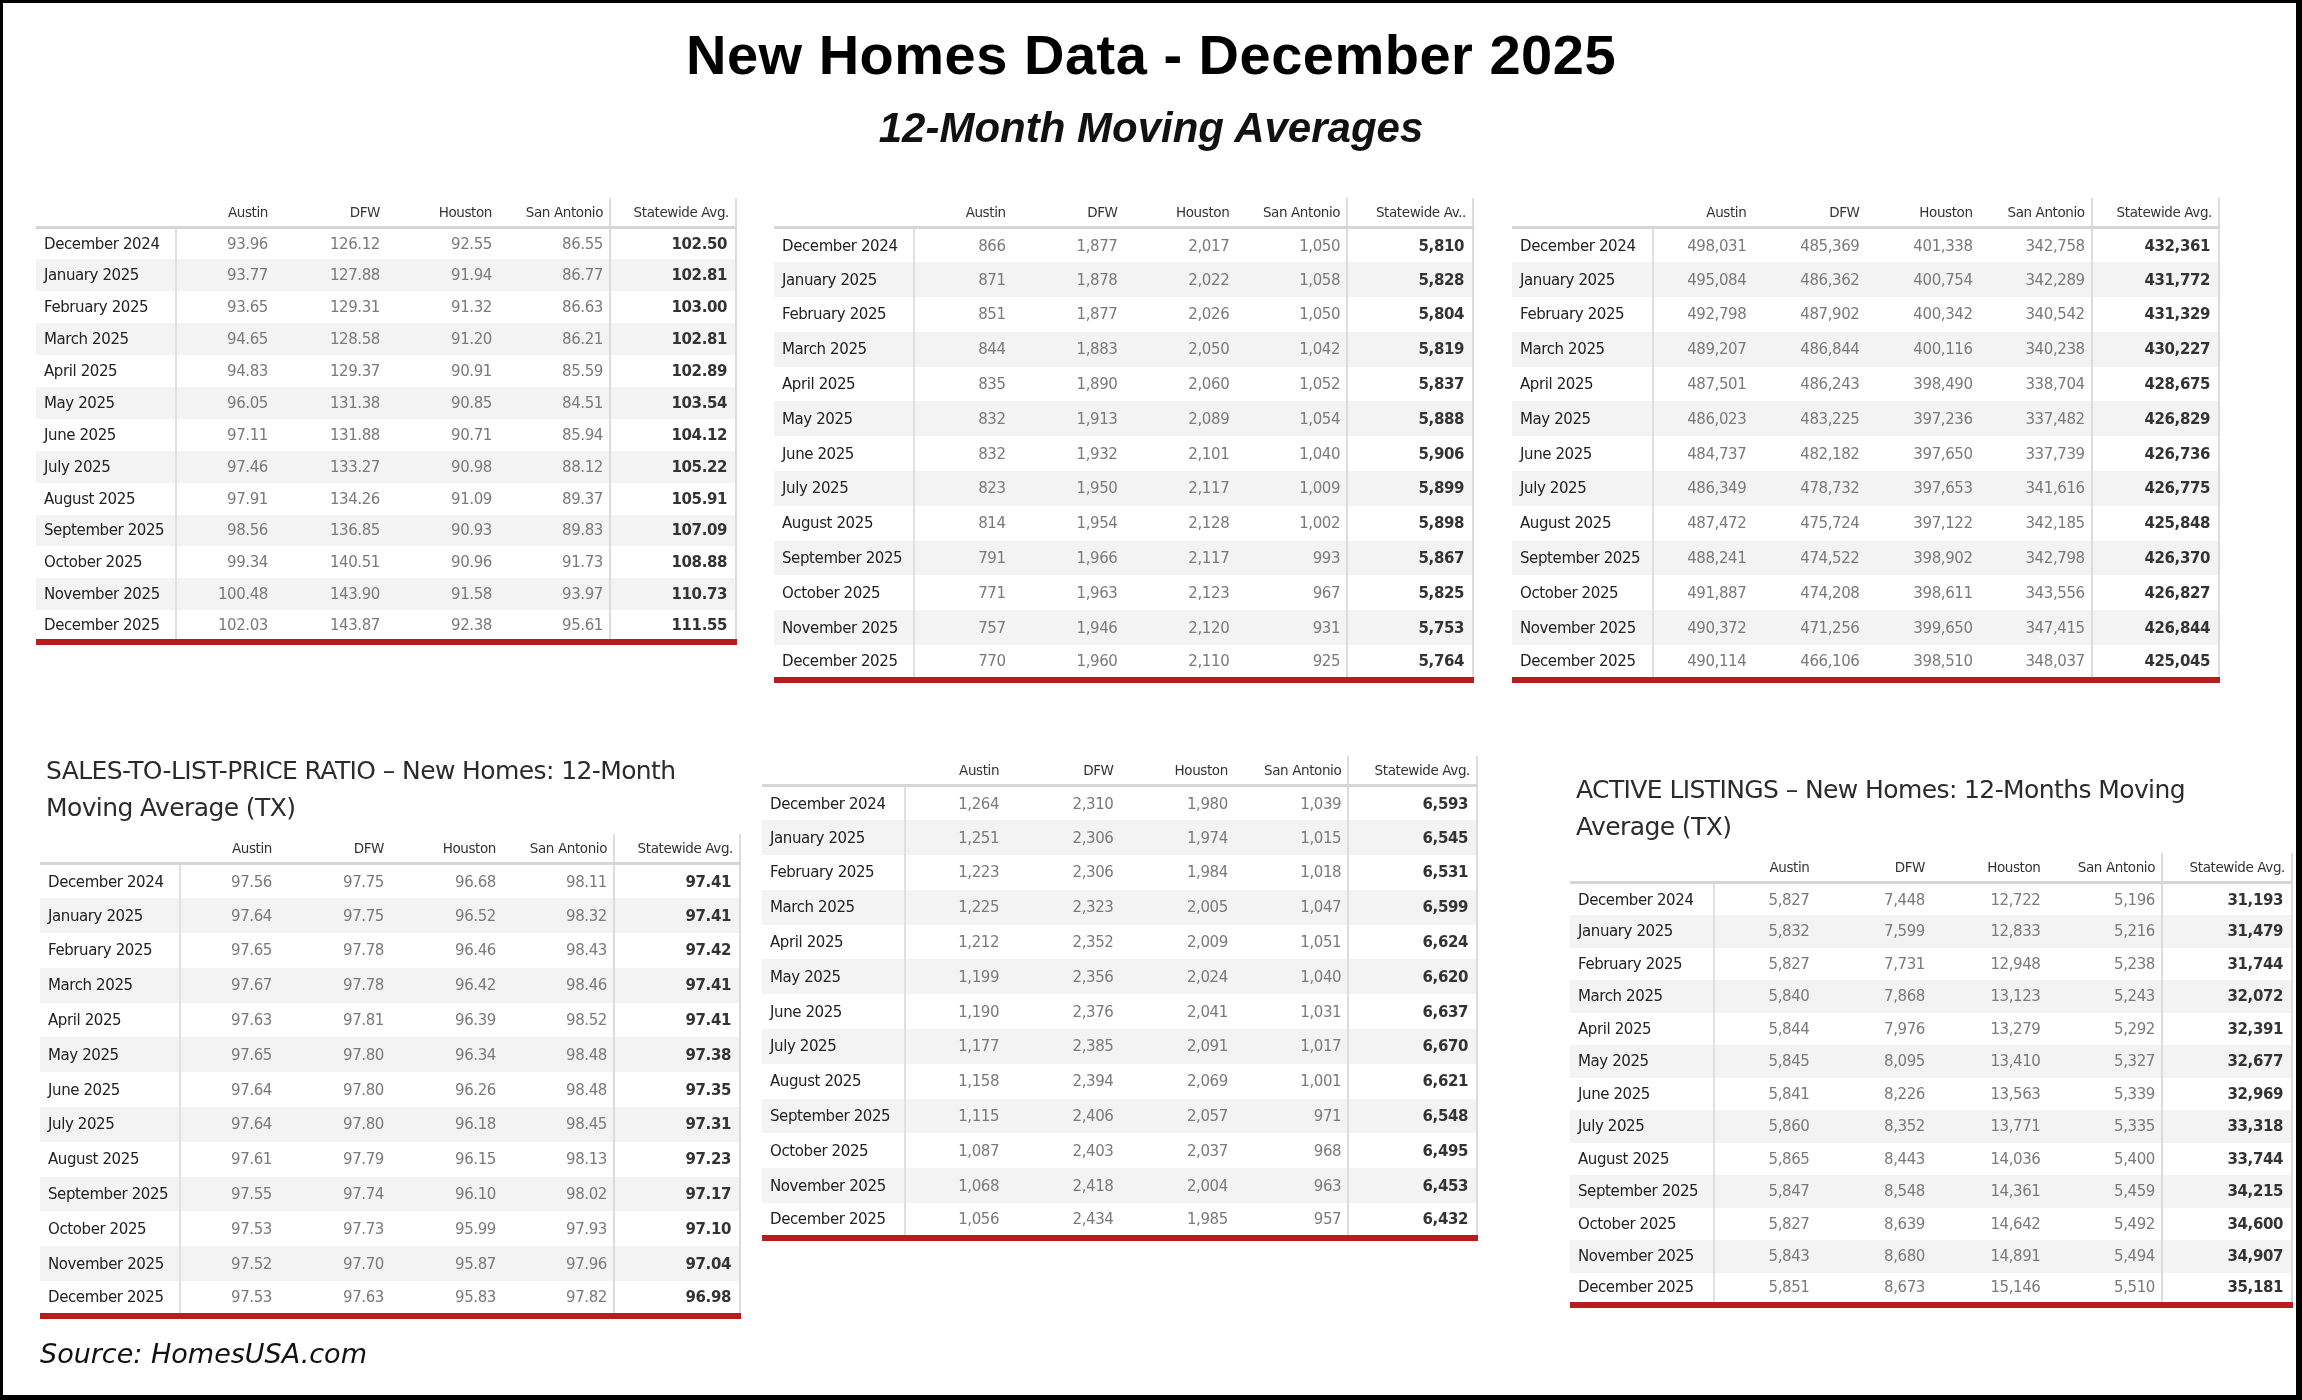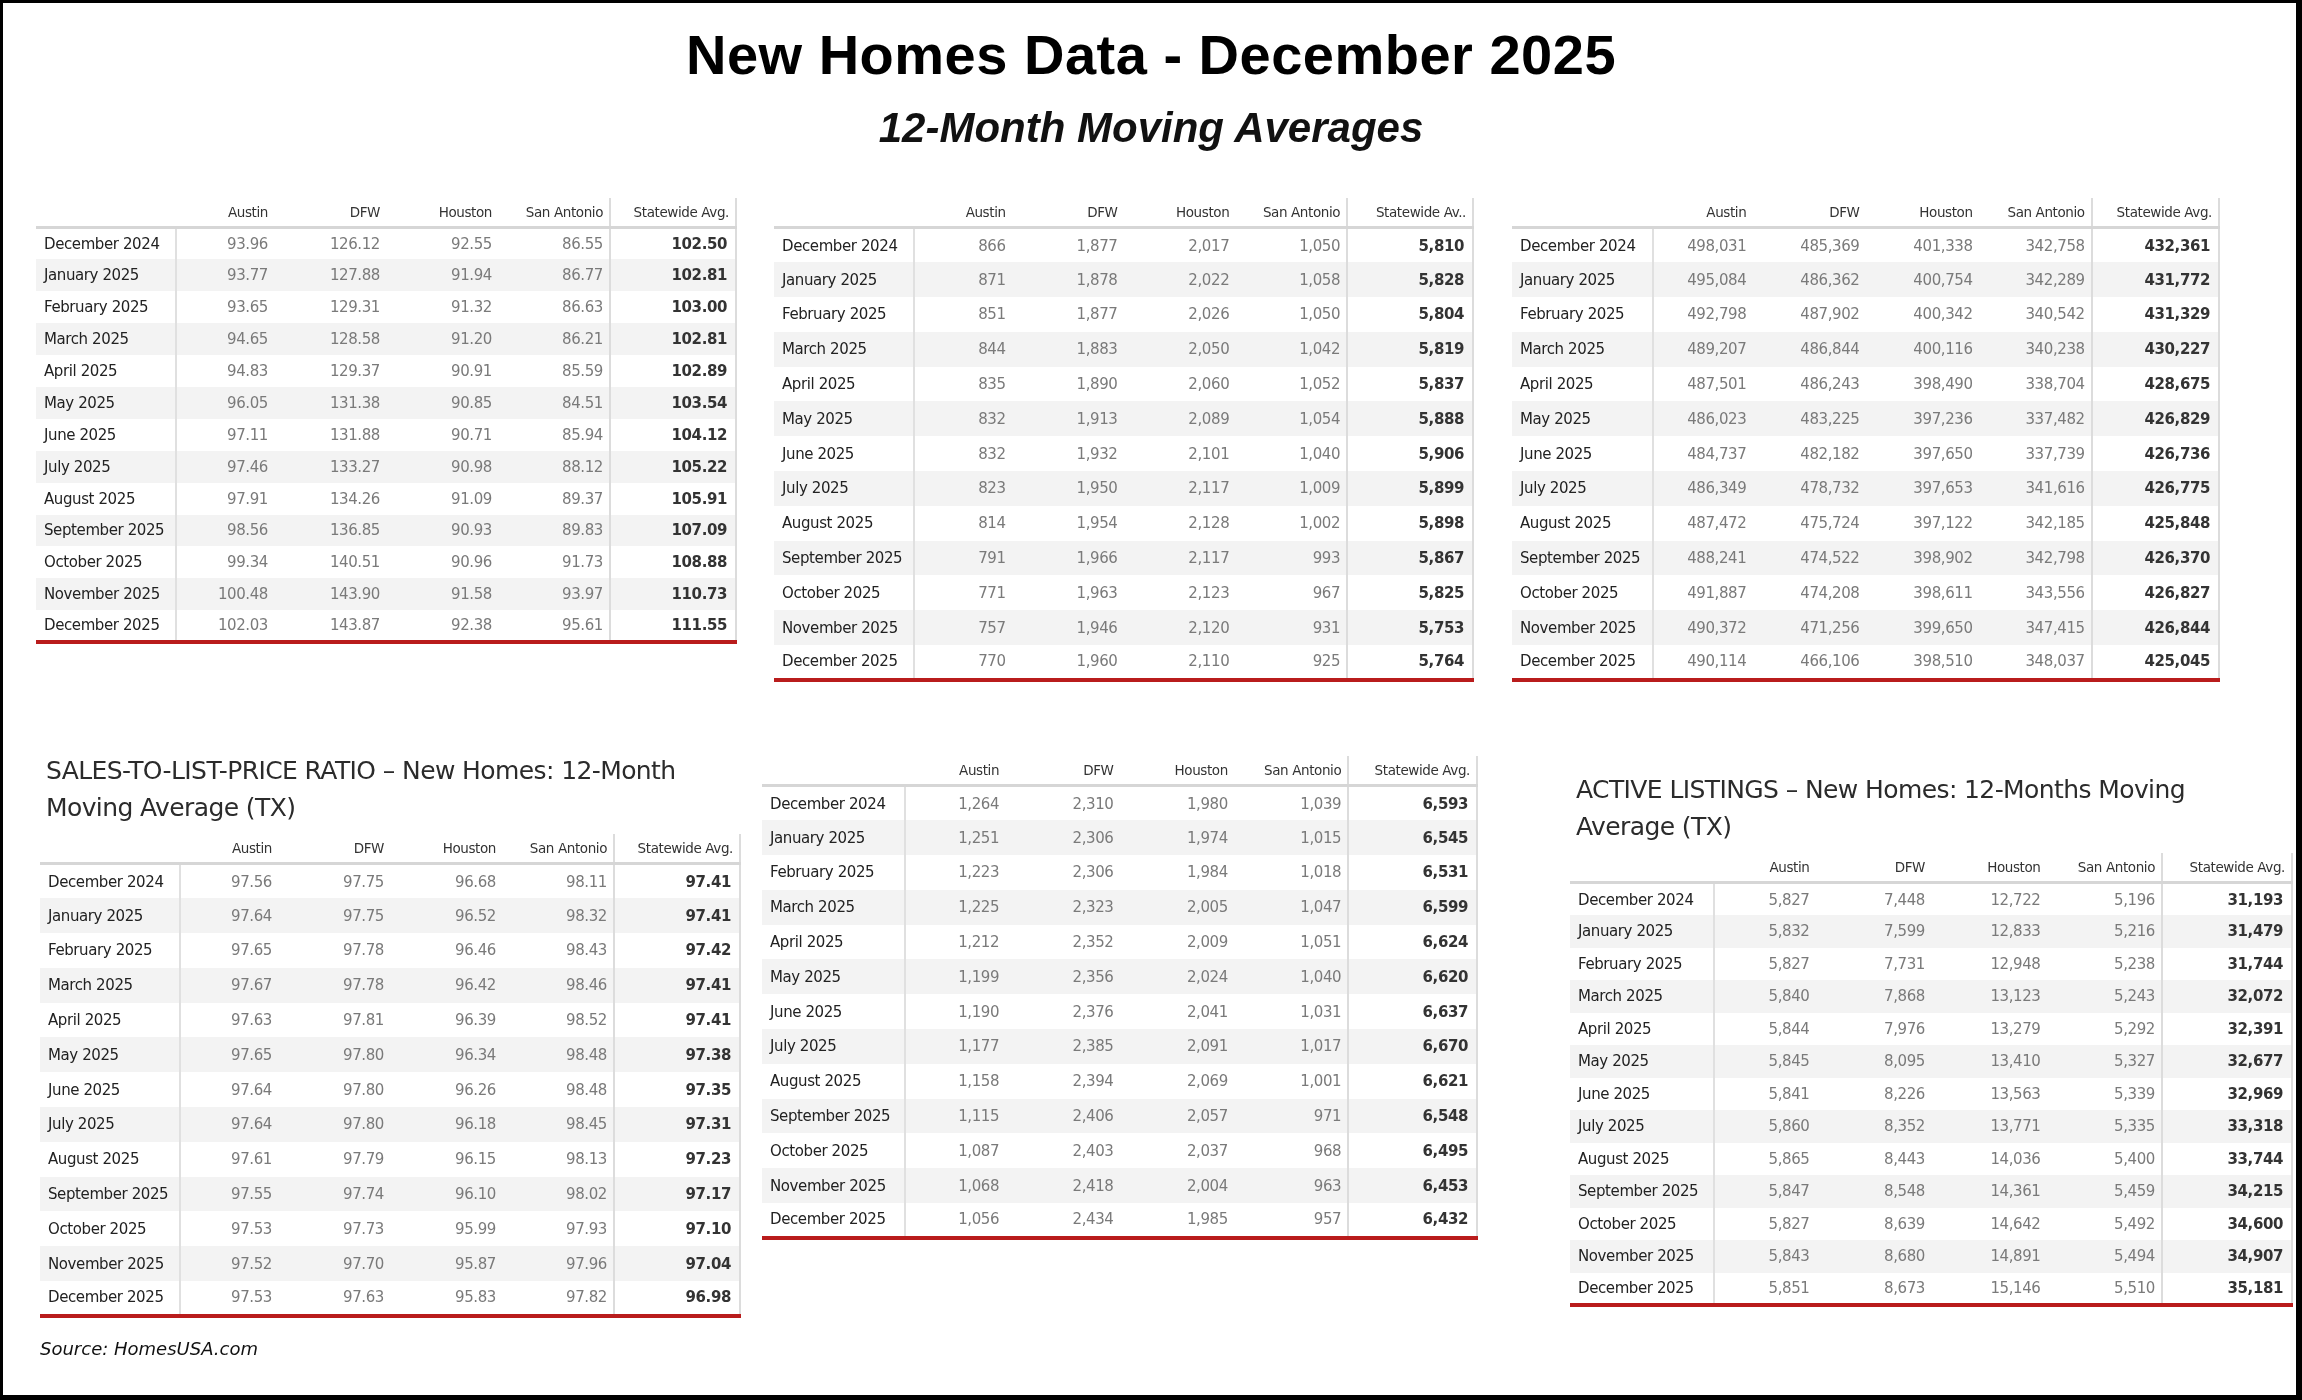--- a/index.html
+++ b/index.html
@@ -39,24 +39,24 @@
   table.data th.state, table.data td.state { border-left: 2px solid #dcdcdc; border-right: 2px solid #dcdcdc; }
   table.data td {
     font-size: 15px; color: #7a7a7a; text-align: right; padding: 0 6px 0 0;
     white-space: nowrap; overflow: hidden;
   }
   table.data td.rowlabel {
     text-align: left; color: #222; padding-left: 8px; border-right: 2px solid #e0e0e0;
   }
   table.data td.state { color: #333; font-weight: bold; padding-right: 8px; }
   table.data tr.odd td { background: #f3f3f3; }
-  table.data tbody tr:last-child td { border-bottom: 4px solid #b91c1c; }
+  table.data tbody tr:last-child td { border-bottom: 6px solid #b91c1c; }
   .source {
     position: absolute; left: 40px; top: 1338px; font-family: "DejaVu Sans", sans-serif;
-    font-style: italic; font-size: 18px; color: #111;
+    font-style: italic; font-size: 27px; color: #111;
   }
 </style>
 </head>
 <body>
 
 <div class="frame"></div>
 
 <div class="main-title">New Homes Data - December 2025</div>
 <div class="subtitle">12-Month Moving Averages</div>
 

